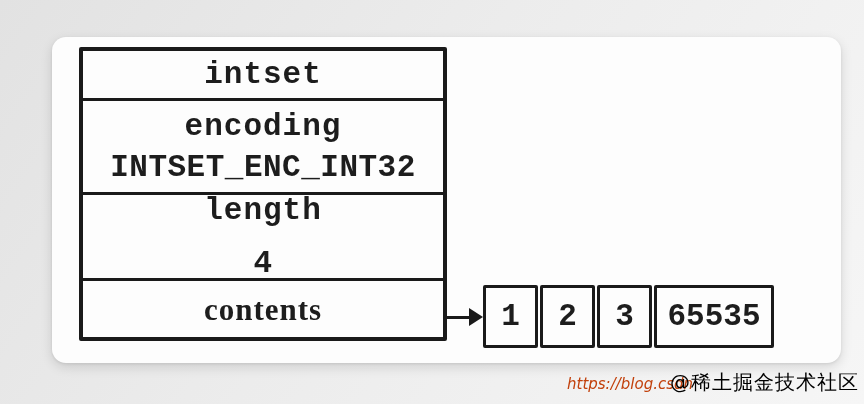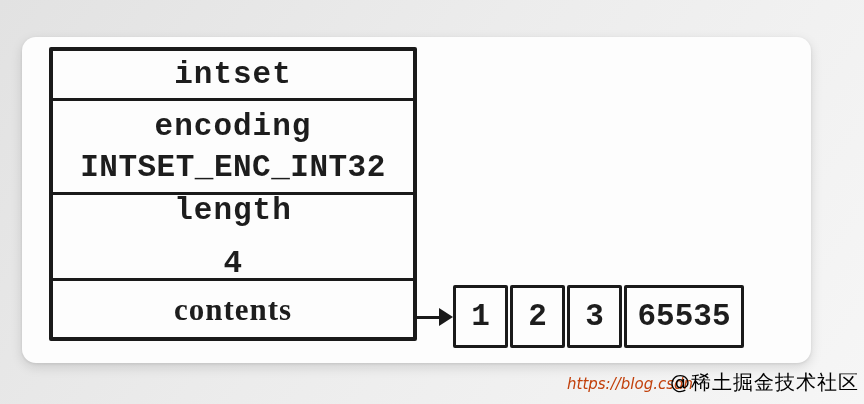--- a/index.html
+++ b/index.html
@@ -11,21 +11,21 @@
   body {
     position: relative;
     overflow: hidden;
     background: linear-gradient(125deg, #e2e2e2 0%, #ececec 45%, #f6f6f6 100%);
     font-family: "Liberation Mono", "DejaVu Sans Mono", monospace;
   }
 
   
   .card {
     position: absolute;
-    left: 22px; top: 37px;
+    left: 52px; top: 37px;
     width: 789px; height: 326px;
     background: #fdfdfd;
     border-radius: 14px;
     box-shadow: 0 4px 12px rgba(0,0,0,0.13), 0 1px 3px rgba(0,0,0,0.08);
     text-align: right;
   }
 
   
   .struct {
     position: absolute;

